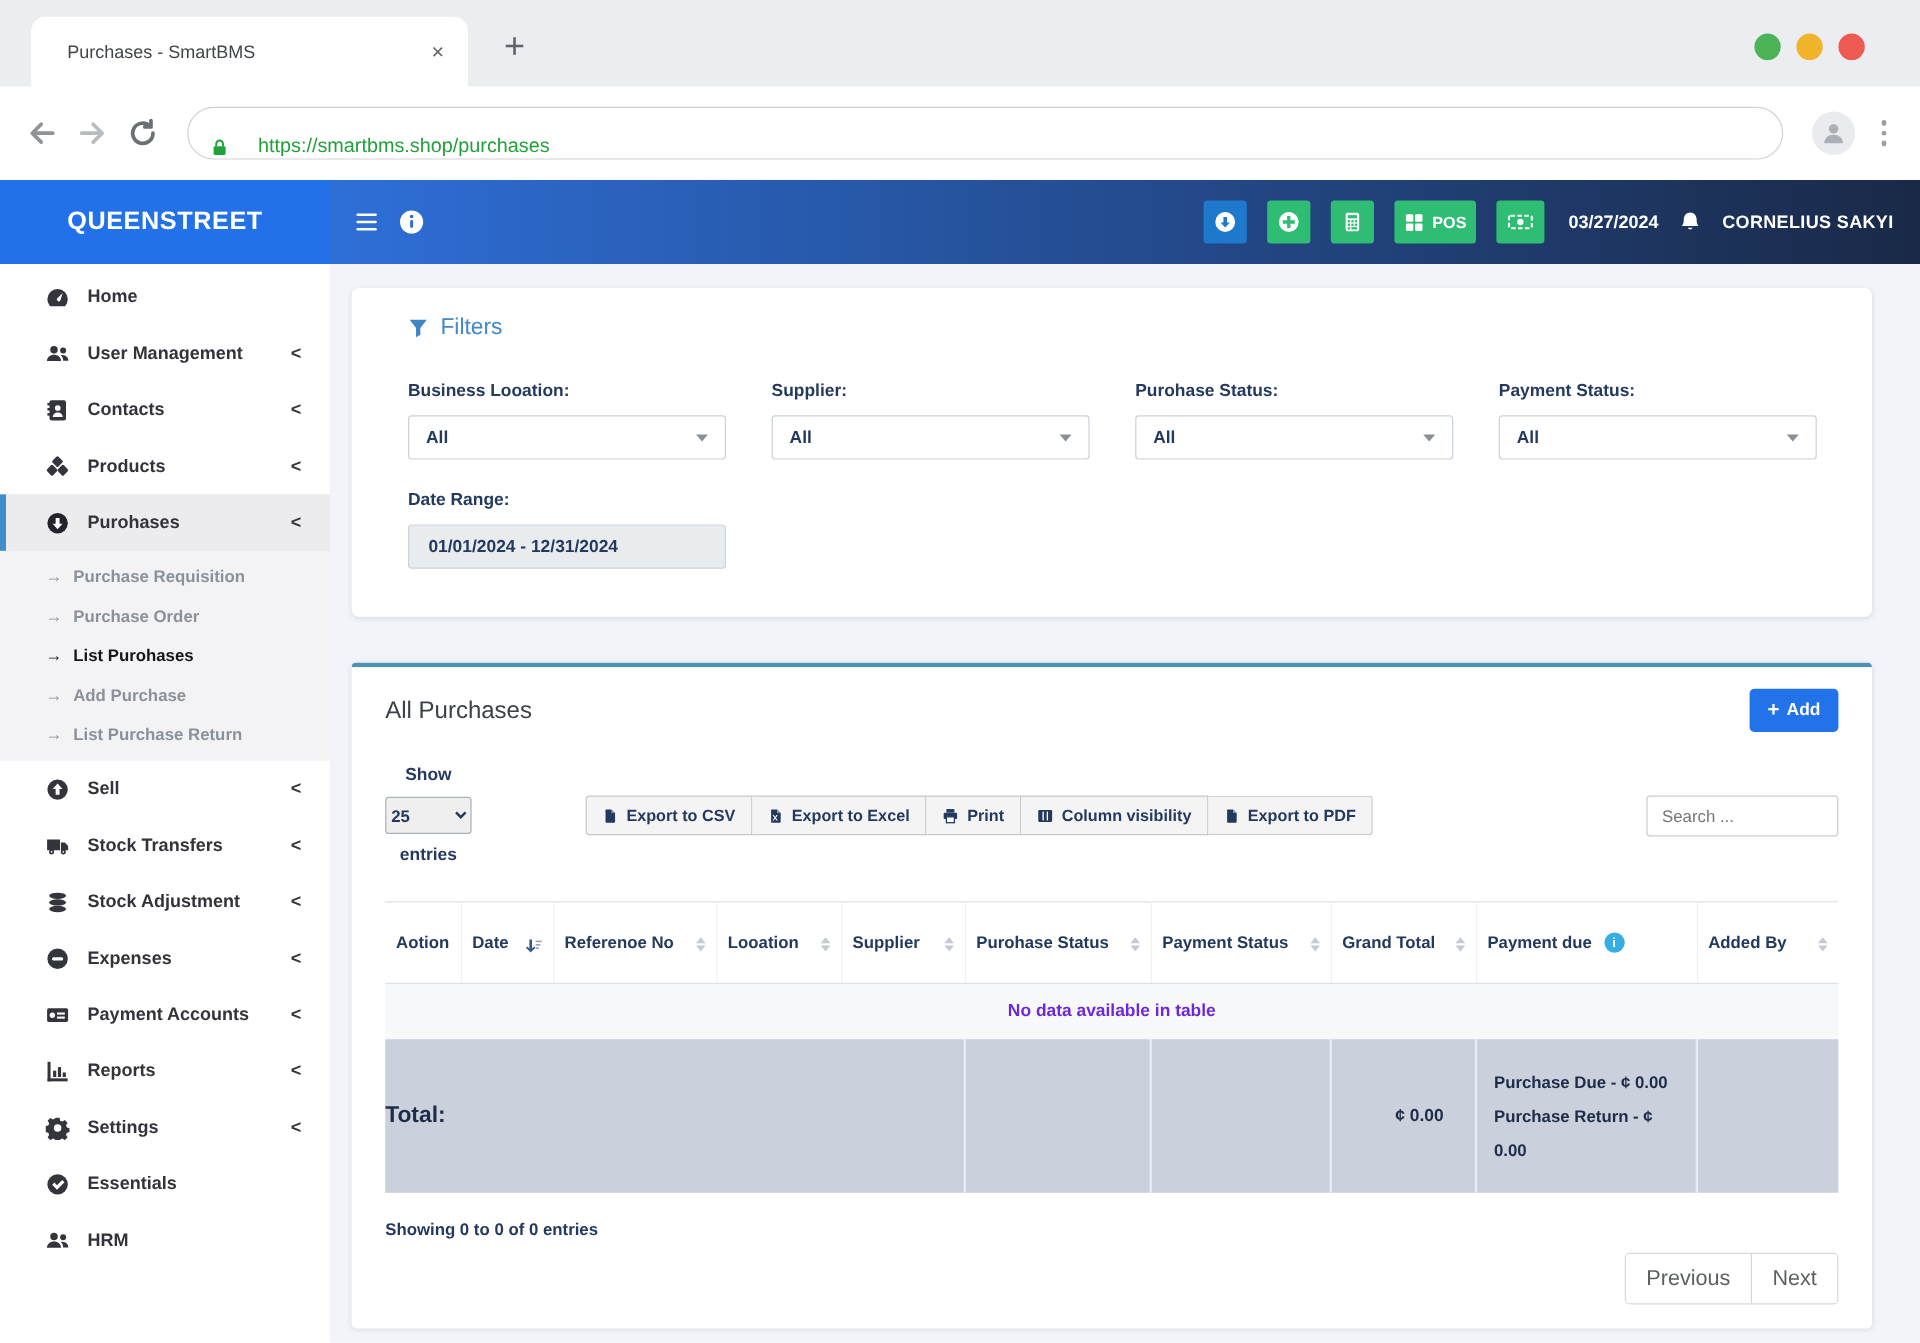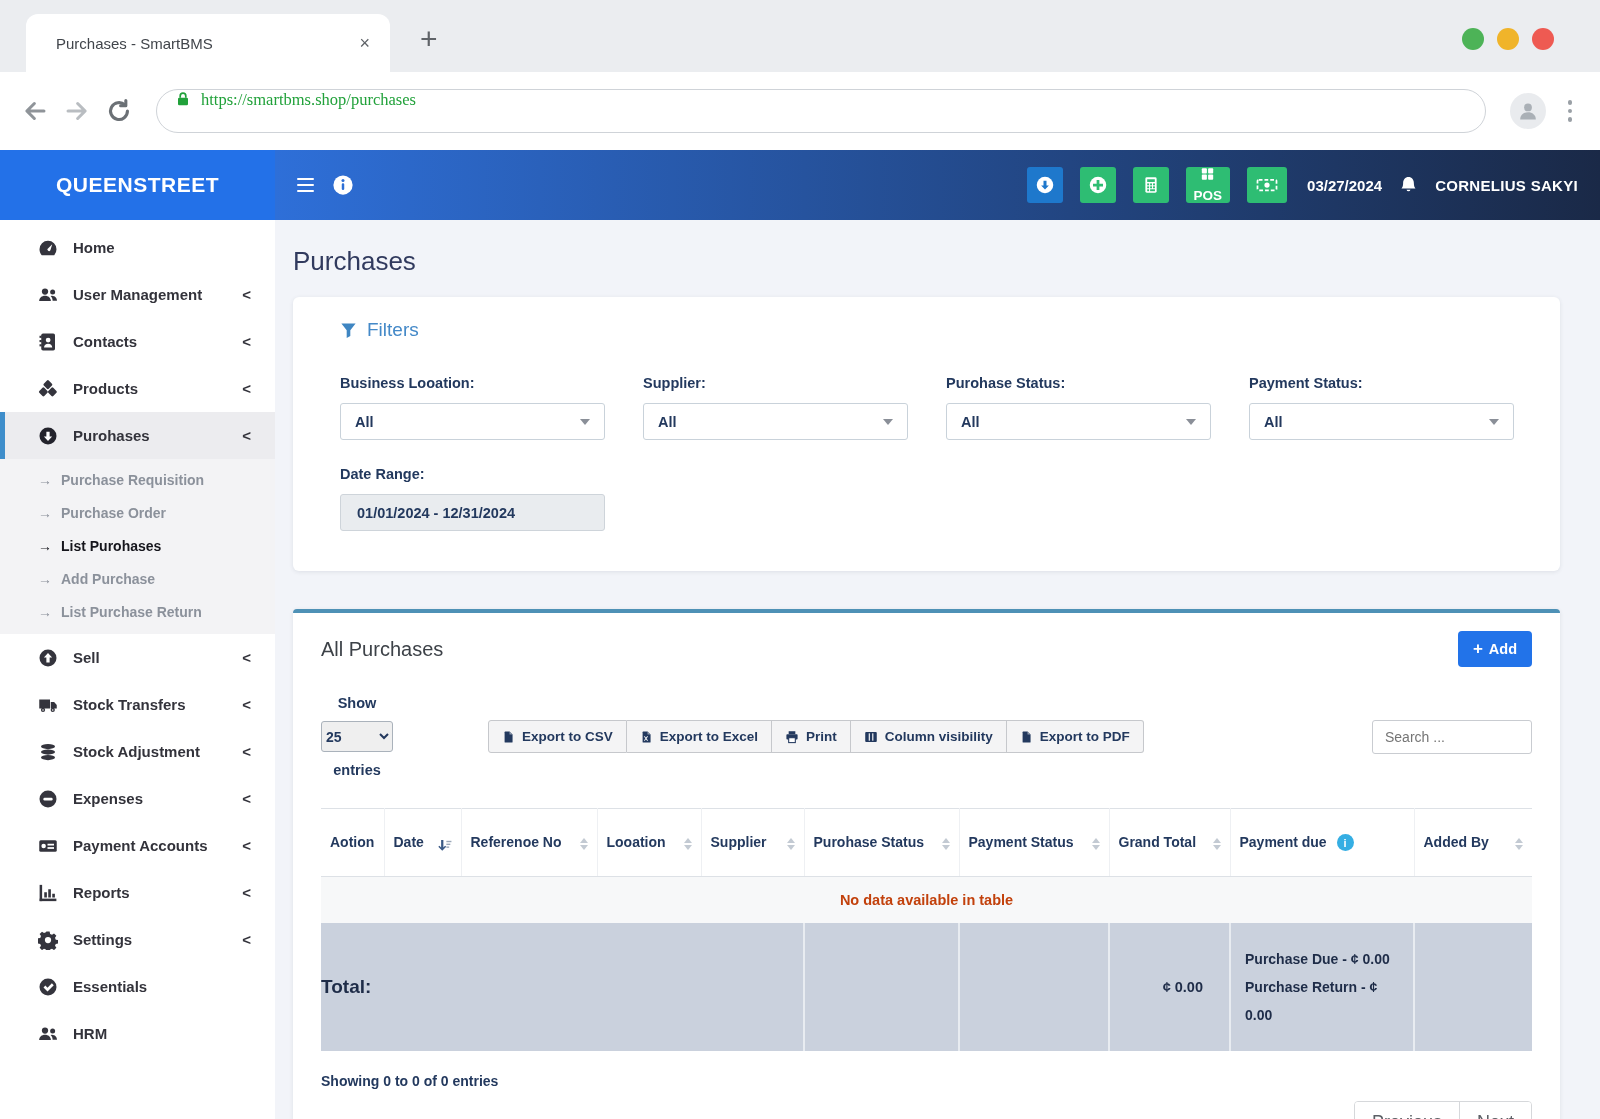--- a/index.html
+++ b/index.html
@@ -13,39 +13,39 @@
   .tab-title { font-size:15px; color:#41454b; }
   .tab-close { margin-left:auto; color:#5f6368; font-size:18px; cursor:pointer; }
   .newtab { position:absolute; left:420px; top:22px; font-size:30px; color:#5f6368; font-weight:300; }
   .lights { position:absolute; right:46px; top:28px; display:flex; gap:13px; }
   .light { width:22px; height:22px; border-radius:50%; }
   .light.g { background:#4db357; } .light.y { background:#f0b42a; } .light.r { background:#ee5a52; }
 
   .toolbar { height:78px; background:#fff; display:flex; align-items:center; padding:0 22px; gap:16px; }
   .nav-ic { width:26px; height:26px; flex-shrink:0; }
   .urlbar { flex:1; height:44px; border:1.5px solid #cfd3d8; border-radius:22px;
-            display:flex; align-items:flex-start; padding:0 18px; gap:10px; margin:0 8px;font-family:Liberation Serif, serif; }
+            display:flex; align-items:flex-end; padding:0 18px; gap:24px; margin:0 8px; }
   .url-text { color:#21a13a; font-size:16.5px; }
   .avatar { width:36px; height:36px; border-radius:50%; background:#e9ebee; display:flex;
             align-items:center; justify-content:center; flex-shrink:0; }
   .kebab { display:flex; flex-direction:column; gap:4px; padding:4px 6px; }
   .kebab i { width:4.5px; height:4.5px; border-radius:50%; background:#9aa0a6; }
 
   
   .navbar { height:70px; display:flex; }
   .brand { width:275px; background:#2371e8; color:#fff; display:flex; align-items:center;
            justify-content:center; font-weight:bold; font-size:21px; letter-spacing:.5px; }
   .nav-right { flex:1; background:linear-gradient(to right,#2e6fd8,#1a2947); display:flex;
                align-items:center; padding:0 22px; }
   .hamb { display:flex; flex-direction:column; gap:3.5px; margin-right:18px; cursor:pointer; }
   .hamb i { width:17px; height:2.5px; background:#fff; border-radius:1px; }
   .nav-btn { height:36px; min-width:36px; border-radius:3px; display:flex; align-items:center;
              justify-content:center; gap:7px; color:#fff; font-weight:bold; font-size:13.5px;
              margin-left:17px; cursor:pointer; padding:0 8px; }
-  .nav-btn.blue { background:#1e78cc; } .nav-btn.green { background:#2ebd73;flex-direction:column; }
+  .nav-btn.blue { background:#1e78cc; } .nav-btn.green { background:#2ebd73; }
   .nav-date { color:#fff; font-weight:bold; font-size:15px; margin:0 16px 0 20px; }
   .nav-user { color:#fff; font-weight:bold; font-size:15px; margin-left:16px; letter-spacing:.3px; white-space:nowrap; }
   .spacer { flex:1; }
 
   
   .app-body { display:flex; height:899px; }
 
   
   .sidebar { width:275px; background:#fff; flex-shrink:0; padding-top:4px; overflow:hidden; }
   .side-item { display:flex; align-items:center; height:47px; padding:0 24px 0 38px; gap:15px; cursor:pointer; }
@@ -109,21 +109,21 @@
   thead th:last-child { border-right:none; }
   .th-in { display:flex; align-items:flex-end; justify-content:space-between; gap:4px; }
   .th-lbl { font-weight:700; line-height:1.5; }
   .sort { display:inline-flex; flex-direction:column; gap:2.5px; padding-bottom:3px; }
   .sort i { width:0; height:0; border-left:4.5px solid transparent; border-right:4.5px solid transparent; }
   .sort .up { border-bottom:5.5px solid #c3cad3; }
   .sort .down { border-top:5.5px solid #c3cad3; }
   .info-dot { width:17px; height:17px; border-radius:50%; background:#35aee3; color:#fff;
               display:inline-flex; align-items:center; justify-content:center; font-size:11px;
               font-weight:700; font-style:normal; margin-left:6px; vertical-align:middle; cursor:pointer; }
-  .empty-row td { background:#f7f8f9; text-align:center; font-weight:700; color:#c2410c;
+  .empty-row td { background:#f7f8f9; text-align:center; font-weight:700; color:#6d28d9;
                   height:46px; font-size:14.5px; }
   tfoot td { background:#cad1dd; font-weight:700; color:#1e2c48; height:103px; vertical-align:middle;
              font-size:14.5px; }
   tfoot td + td { border-left:2px solid #e8ecf1; }
   .total-cell { text-align:left; font-size:19px; }
   .gt-cell { text-align:right; padding-right:26px; }
   .pd-cell { padding:22px 14px; line-height:2; font-size:14px; }
 
   .showing { margin-top:22px; font-weight:700; color:#23395e; font-size:14px; }
   .pagination { display:flex; justify-content:flex-end; margin-top:12px; }
@@ -448,21 +448,20 @@
             <path d="M11.2 8.6c2.3.1 4 1.7 4 3.9h-3.5c0-1.5-.6-2.9-1.6-3.8z"></path>
           </svg>
         </span>
       <span class="lbl">HRM</span>
       <span class="chev"></span>
     </div>
 
   </div>
 
   <div class="content">
-    <h1 class="page-title">Purchases</h1>
 
     <div class="card filters-card">
       <div class="filters-head">
         <svg width="17" height="17" viewBox="0 0 16 16">
             <path d="M1.3 1.4h13.4L9.7 7.8v5.4l-3.4 1.9V7.8z" fill="#3f86c2"></path>
           </svg>
         <span>Filters</span>
       </div>
       <div class="filter-grid">
         <div>

